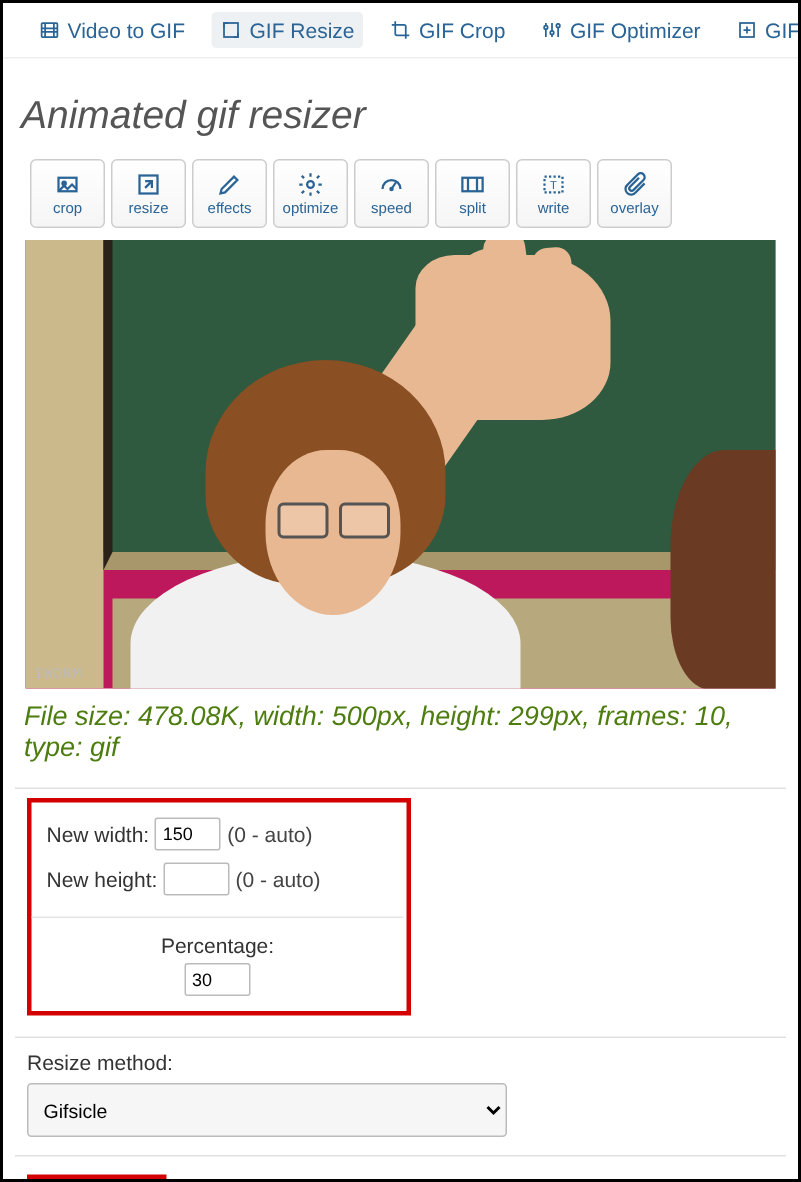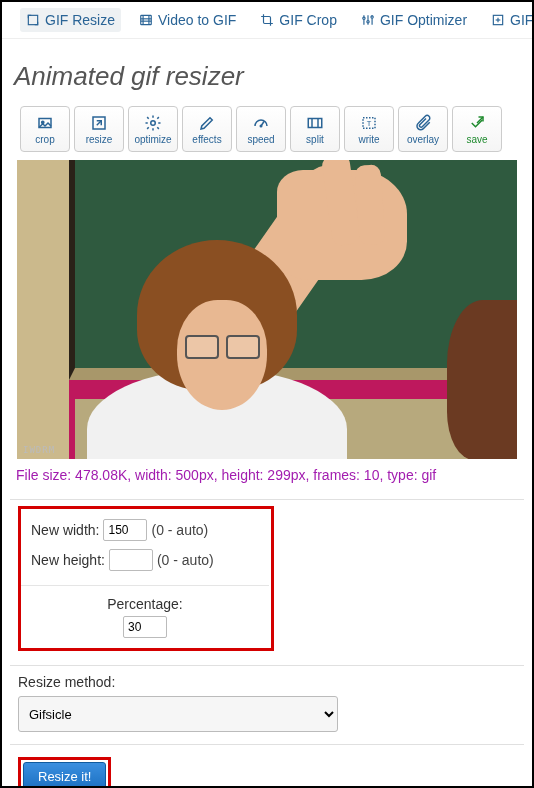--- a/index.html
+++ b/index.html
@@ -94,23 +94,24 @@
   .preview .glasses::after { right:0; }
   .preview .shirt { position:absolute; left:70px; bottom:-30px; width:260px; height:120px; background:#f1f1f1; border-radius:50% 50% 0 0; }
   .preview .arm { position:absolute; left:220px; top:140px; width:200px; height:70px; background:#e8b892; border-radius:40px; transform:rotate(-55deg); transform-origin:left center; }
   .preview .hand { position:absolute; left:260px; top:10px; width:130px; height:110px; background:#e8b892; border-radius:20% 40% 35% 25%; }
   .preview .finger { position:absolute; background:#e8b892; border-radius:10px; }
   .preview .f1 { left:310px; top:-5px; width:28px; height:90px; transform:rotate(-8deg); }
   .preview .f2 { left:340px; top:5px; width:26px; height:80px; transform:rotate(-4deg); }
   .preview .other { position:absolute; right:-20px; top:140px; width:90px; height:160px; background:#6b3a22; border-radius:40% 0 0 30%; }
   .preview .watermark { position:absolute; left:6px; bottom:4px; font-size:9px; color:#bbb; letter-spacing:1px; font-family:monospace; }
   .file-info {
-    font-size: 14px;
-    color: #a21caf;
+    font-size: 18px;
+    color: #4d7c0f;
     padding: 2px 6px 16px 6px;
+    font-style: italic;
   }
   .form-section {
     border-top: 1px solid #e0e0e0;
     padding: 6px 8px;
   }
   .redbox {
     border: 3px solid #d40000;
     padding: 10px 12px 10px 10px;
     width: 256px;
     margin: 0 0 0 0;
@@ -164,37 +165,37 @@
     padding: 6px 14px;
     font-size: 13px;
     cursor: pointer;
   }
 </style>
 </head>
 <body>
 <div class="window">
 
 <div class="topnav">
-  <div class="topnav-item active">
-    <svg viewBox="0 0 24 24" fill="none" stroke="#2a6496" stroke-width="2">
-          <rect x="4" y="4" width="16" height="16"></rect>
-          <polyline points="9 4 4 4 4 9"></polyline>
-          <polyline points="15 20 20 20 20 15"></polyline>
-        </svg>
-    <span>GIF Resize</span>
-  </div>
   <div class="topnav-item">
     <svg viewBox="0 0 24 24" fill="none" stroke="#2a6496" stroke-width="2">
           <rect x="3" y="4" width="18" height="16" rx="1"></rect>
           <line x1="7" y1="4" x2="7" y2="20"></line>
           <line x1="17" y1="4" x2="17" y2="20"></line>
           <line x1="3" y1="10" x2="21" y2="10"></line>
           <line x1="3" y1="14" x2="21" y2="14"></line>
         </svg>
     <span>Video to GIF</span>
+  </div>
+  <div class="topnav-item active">
+    <svg viewBox="0 0 24 24" fill="none" stroke="#2a6496" stroke-width="2">
+          <rect x="4" y="4" width="16" height="16"></rect>
+          <polyline points="9 4 4 4 4 9"></polyline>
+          <polyline points="15 20 20 20 20 15"></polyline>
+        </svg>
+    <span>GIF Resize</span>
   </div>
   <div class="topnav-item">
     <svg viewBox="0 0 24 24" fill="none" stroke="#2a6496" stroke-width="2">
           <path d="M6 2v14a2 2 0 0 0 2 2h14"></path>
           <path d="M18 22V8a2 2 0 0 0-2-2H2"></path>
         </svg>
     <span>GIF Crop</span>
   </div>
   <div class="topnav-item">
     <svg viewBox="0 0 24 24" fill="none" stroke="#2a6496" stroke-width="2">
@@ -232,30 +233,30 @@
     <div class="tool-btn">
       <svg viewBox="0 0 24 24" fill="none" stroke="#2a6496" stroke-width="2">
             <rect x="4" y="4" width="16" height="16"></rect>
             <line x1="9" y1="15" x2="15" y2="9"></line>
             <polyline points="9 9 15 9 15 15" fill="none"></polyline>
           </svg>
       <span>resize</span>
     </div>
     <div class="tool-btn">
       <svg viewBox="0 0 24 24" fill="none" stroke="#2a6496" stroke-width="2">
+            <path d="M4 20l4-1 11-11-3-3L5 16l-1 4z"></path>
+          </svg>
+      <span>effects</span>
+    </div>
+    <div class="tool-btn">
+      <svg viewBox="0 0 24 24" fill="none" stroke="#2a6496" stroke-width="2">
             <circle cx="12" cy="12" r="3"></circle>
             <path d="M12 2v3M12 19v3M4.2 4.2l2.1 2.1M17.7 17.7l2.1 2.1M2 12h3M19 12h3M4.2 19.8l2.1-2.1M17.7 6.3l2.1-2.1"></path>
           </svg>
       <span>optimize</span>
-    </div>
-    <div class="tool-btn">
-      <svg viewBox="0 0 24 24" fill="none" stroke="#2a6496" stroke-width="2">
-            <path d="M4 20l4-1 11-11-3-3L5 16l-1 4z"></path>
-          </svg>
-      <span>effects</span>
     </div>
     <div class="tool-btn">
       <svg viewBox="0 0 24 24" fill="none" stroke="#2a6496" stroke-width="2">
             <path d="M4 16a8 8 0 0 1 16 0"></path>
             <line x1="12" y1="16" x2="16" y2="10"></line>
             <circle cx="12" cy="16" r="1" fill="#2a6496"></circle>
           </svg>
       <span>speed</span>
     </div>
     <div class="tool-btn">
@@ -271,28 +272,20 @@
             <rect x="4" y="5" width="16" height="14" stroke-dasharray="2 2"></rect>
             <text x="12" y="16" font-size="10" text-anchor="middle" fill="#2a6496" stroke="none">T</text>
           </svg>
       <span>write</span>
     </div>
     <div class="tool-btn">
       <svg viewBox="0 0 24 24" fill="none" stroke="#2a6496" stroke-width="2">
             <path d="M21 11l-8 8a5 5 0 1 1-7-7l9-9a3.5 3.5 0 0 1 5 5l-9 9a2 2 0 1 1-3-3l8-8"></path>
           </svg>
       <span>overlay</span>
-    </div>
-    <div class="tool-btn save-btn">
-      <svg viewBox="0 0 24 24" fill="none" stroke="#1f8a2e" stroke-width="2">
-            <path d="M5 12l5 5 9-9" fill="none"></path>
-            <path d="M14 4h6v6" fill="none"></path>
-            <line x1="20" y1="4" x2="12" y2="12"></line>
-          </svg>
-      <span>save</span>
     </div>
   </div>
 
   <div class="preview">
     <div class="wall"></div>
     <div class="board"></div>
     <div class="lowerwall"></div>
     <div class="other"></div>
     <div class="shirt"></div>
     <div class="arm"></div>

